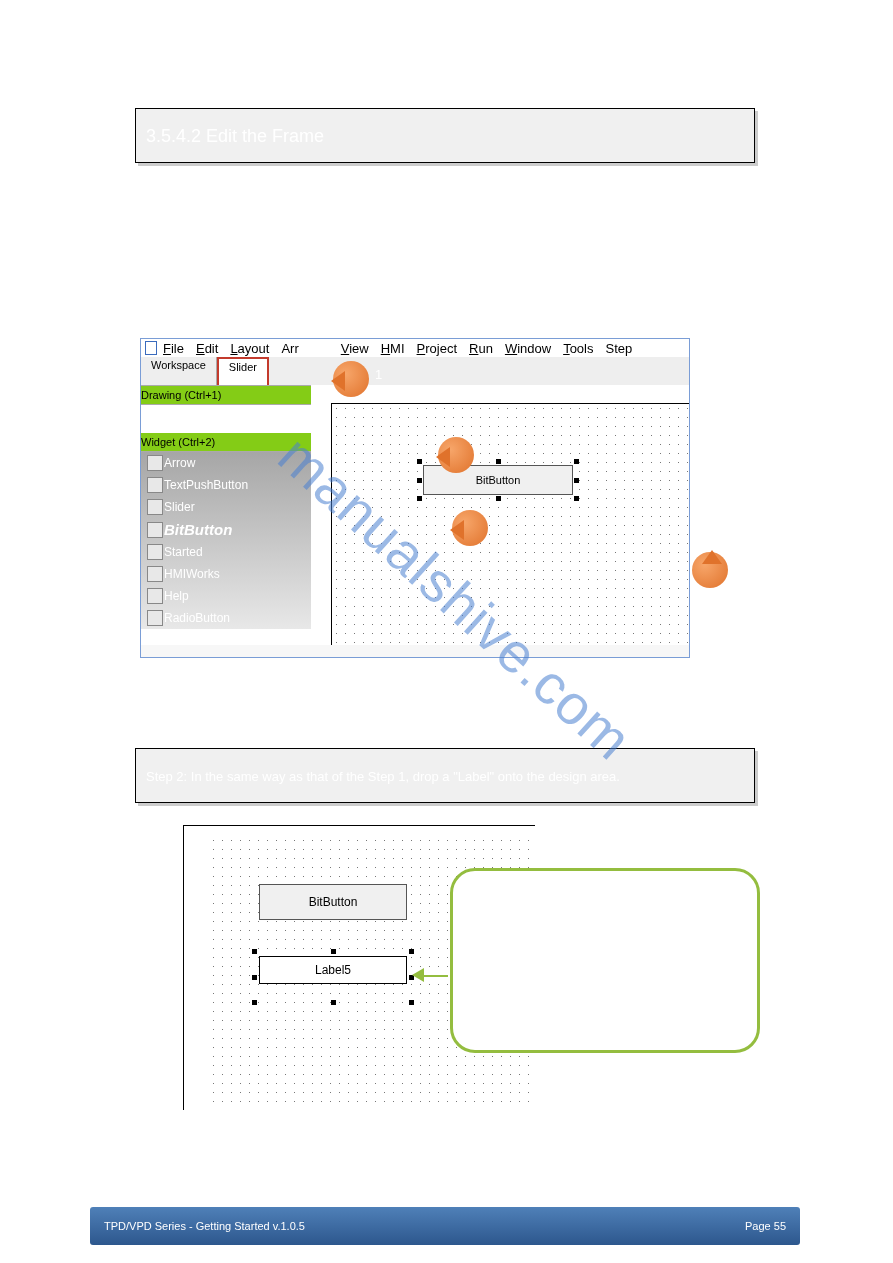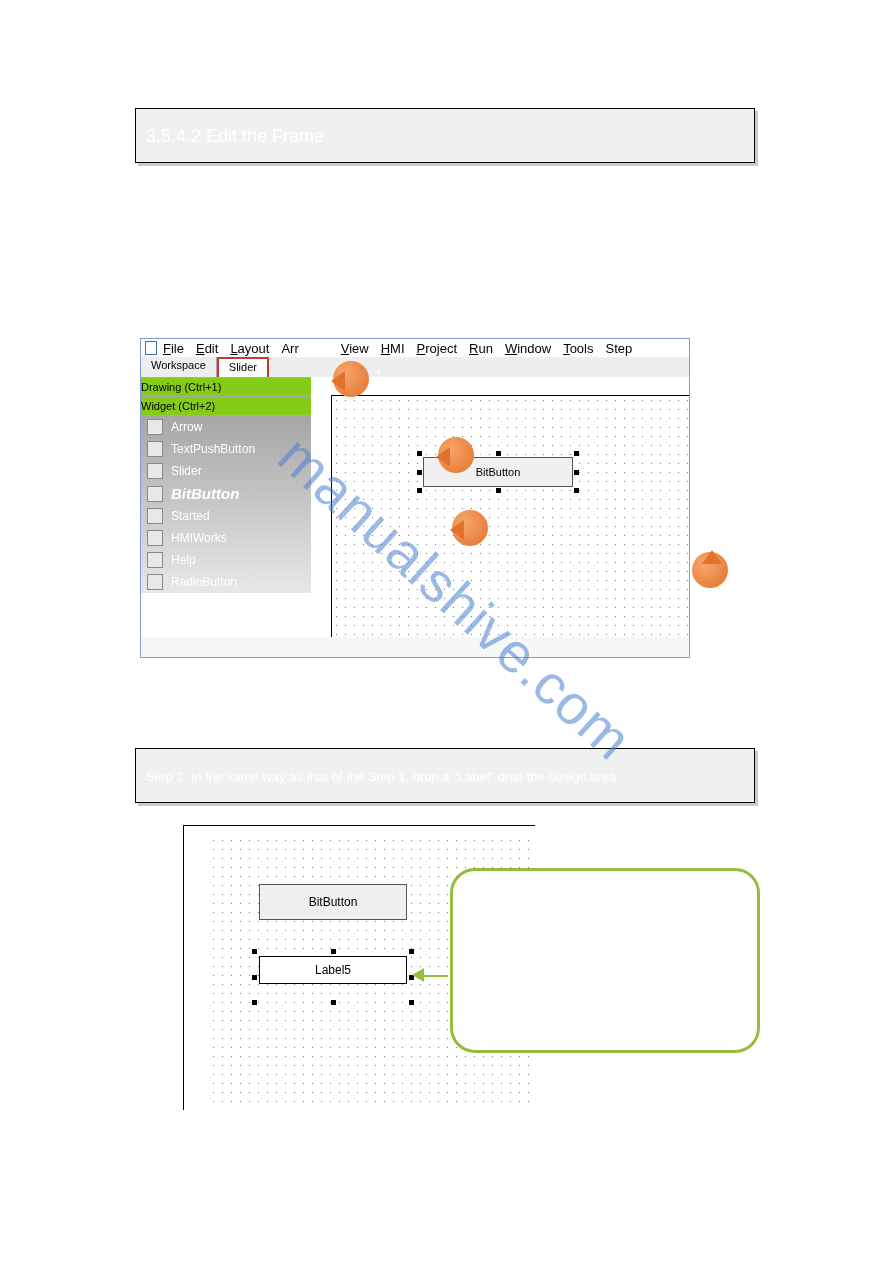--- a/index.html
+++ b/index.html
@@ -66,21 +66,21 @@
   }
   .ide-menubar .doc-icon {
     position: absolute; left: 4px; top: 2px;
     width: 12px; height: 14px;
     background: #fff; border: 1px solid #3a6bbd;
   }
   .menu-item { position: relative; }
   .menu-item .underline { text-decoration: underline; }
 
   .ide-tabs {
-    height: 20px;
+    height: 28px;
     display: flex;
     background: #eee;
     font-size: 11px;
   }
   .ide-tabs .tab {
     padding: 2px 10px;
     background: #eee;
     border-right: 1px solid #aaa;
   }
   .ide-tabs .tab.active {
@@ -100,31 +100,31 @@
     display: block;
     width: 100%;
     text-align: left;
     background: #84cc16;
     border: 1px solid #aaa;
     border-left: none;
     border-right: none;
     padding: 3px 0;
     position: relative;
   }
-  .panel-headers .panel-title + .panel-title { border-top: none; }
+  .panel-headers .panel-title + .panel-title { border-top: none; margin-top: 28px; }
 
   .toolbox-list {
     background: linear-gradient(#a6a6a6, #e8e8e8);
     font-size: 12px;
     color: #fff;
   }
   .toolbox-list .item {
     display: flex;
     align-items: center;
-    gap: 8px;
+    gap: 1px;
     padding: 3px 6px;
   }
   .toolbox-list .item .tb-icon {
     width: 16px; height: 16px;
     background: #e8e8e8;
     border: 1px solid #888;
   }
   .toolbox-list .item.selected {
     color: #fff;
     font-weight: bold;
@@ -412,15 +412,19 @@
 
 <div class="green-callout" style="left:450px; top:868px; width:310px; height:185px;">
   <div>The property "Text" is the string</div>
   <div>on the "Label" widget. The</div>
   <div>default text depends on the</div>
   <div>number of "Label" widget.</div>
 </div>
 <div class="green-arrow-line" style="left:420px; top:975px; width:28px;"></div>
 <div class="green-arrow-head" style="left:405px; top:968px;"></div>
 
+<div class="footer-bar">
+  <div>TPD/VPD Series - Getting Started v.1.0.5</div>
+  <div>Page 55</div>
+</div>
 <div style="position:absolute; left:90px; bottom:2px; width:710px; text-align:center; font-size:9px; color:#fff;">Copyright@ 2020 ICP DAS CO., LTD. All Rights Reserved.             E-mail: service@icpdas.com</div>
 
 </div>
 
 </body></html>

